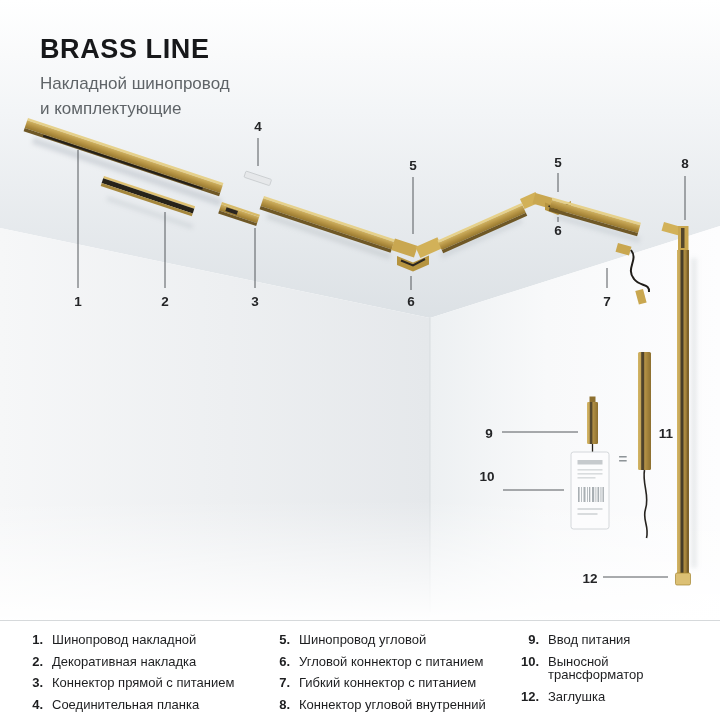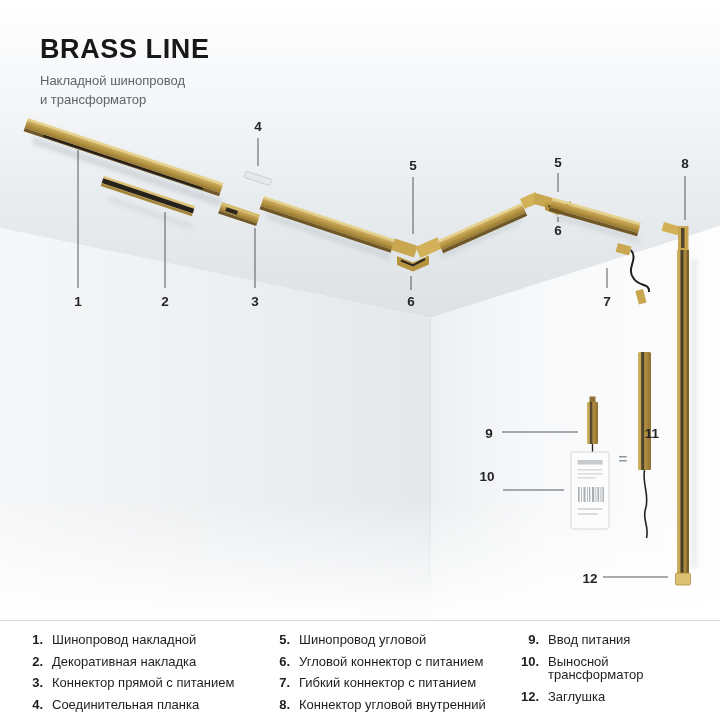--- a/index.html
+++ b/index.html
@@ -2,21 +2,21 @@
 <html><head>
 <meta charset="utf-8">
 <style>
   * { margin:0; padding:0; box-sizing:border-box; }
   html,body { background:#ffffff; }
   body { font-family:"Liberation Sans","DejaVu Sans",sans-serif; }
   .page { position:relative; width:720px; height:716px; background:#ffffff; overflow:hidden; }
 
   .hdr { position:absolute; left:40px; top:34px; z-index:5; }
   .hdr h1 { font-size:27px; font-weight:700; letter-spacing:.6px; color:#17181a; }
-  .hdr .sub { margin-top:7px; font-size:13px; line-height:1.45; color:#5f6468; }
+  .hdr .sub { margin-top:7px; font-size:17px; line-height:1.45; color:#5f6468; }
 
   .scene { position:absolute; left:0; top:0; }
 
   .callout { position:absolute; transform:translate(-50%,-50%); font-size:13.5px; font-weight:600; color:#242527; z-index:4; white-space:nowrap; }
   .equals { color:#8e9498; font-weight:700; font-size:15px; }
 
   .legend { position:absolute; left:0; top:620px; width:720px; border-top:1px solid #d6d9db; padding:12px 25px 0 25px; display:flex; z-index:5; background:transparent; }
   .lcol { width:247px; } .lcol2 { width:243px; } .lcol3 { flex:1; }
   .lrow { display:flex; margin-bottom:8px; font-size:13px; color:#1d1e20; line-height:1.05; }
   .num { width:18px; text-align:right; margin-right:9px; font-weight:600; flex:none; }
@@ -25,21 +25,21 @@
 </style>
 </head>
 <body>
 
 <div class="page">
 
   <div class="hdr">
     <h1>BRASS LINE</h1>
     <div class="sub">
       <span>Накладной шинопровод</span><br>
-      <span>и трансформатор</span>
+      <span>и комплектующие</span>
     </div>
   </div>
 
   <svg class="scene" width="720" height="720" viewBox="0 0 720 720">
     <defs>
       <linearGradient id="gCeil" x1="0" y1="0" x2="0" y2="1">
         <stop offset="0" stop-color="#ffffff"></stop>
         <stop offset="0.35" stop-color="#f3f5f7"></stop>
         <stop offset="1" stop-color="#dce1e5"></stop>
       </linearGradient>
@@ -249,21 +249,21 @@
   <div class="callout" style="left:255px;top:301px">3</div>
   <div class="callout" style="left:258px;top:126px">4</div>
   <div class="callout" style="left:413px;top:165px">5</div>
   <div class="callout" style="left:558px;top:162px">5</div>
   <div class="callout" style="left:558px;top:230px">6</div>
   <div class="callout" style="left:411px;top:301px">6</div>
   <div class="callout" style="left:607px;top:301px">7</div>
   <div class="callout" style="left:685px;top:163px">8</div>
   <div class="callout" style="left:489px;top:433px">9</div>
   <div class="callout" style="left:487px;top:476px">10</div>
-  <div class="callout" style="left:652px;top:433px">11</div>
+  <div class="callout" style="left:666px;top:433px">11</div>
   <div class="callout" style="left:590px;top:578px">12</div>
   <div class="callout equals" style="left:623px;top:458px">=</div>
 
   <div class="legend">
     <div class="lcol">
       <div class="lrow">
           <span class="num">1.</span>
           <span class="lbl">Шинопровод накладной</span>
         </div>
       <div class="lrow">

